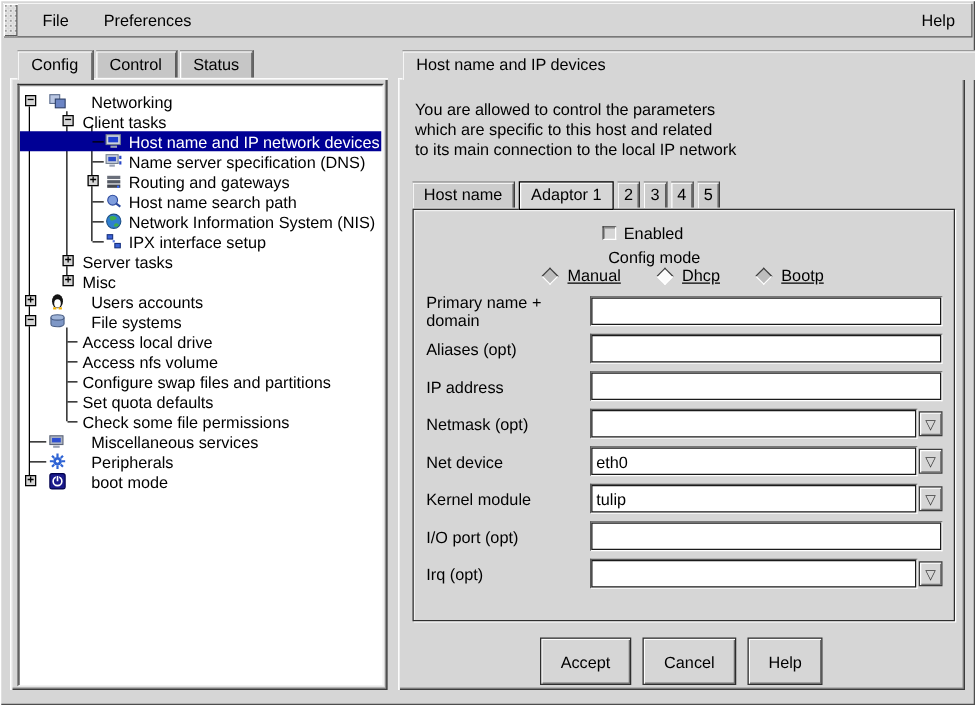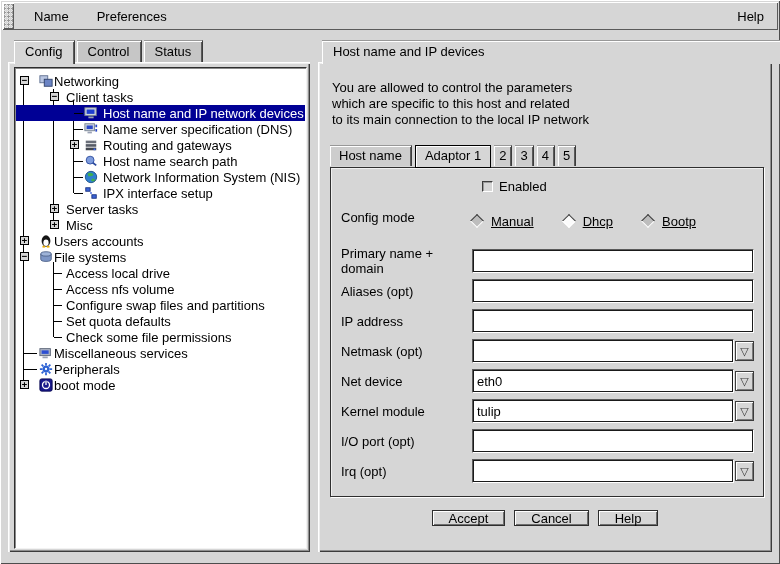--- a/index.html
+++ b/index.html
@@ -44,69 +44,69 @@
   .lvl2>.stub{left:58px;width:9px;}
   .exp{position:absolute;top:3px;width:9px;height:9px;box-sizing:border-box;border:1px solid #000;
        background:#d6d6d6;color:#000;font:bold 9px/7px "DejaVu Sans Mono",monospace;text-align:center;}
   .lvl0>.exp{left:4px;}
   .lvl1>.exp{left:34px;}
   .lvl2>.exp{left:54px;}
   .ticon{position:absolute;top:1px;width:14px;height:14px;}
   .lvl0>.ticon{left:23px;}
   .lvl2>.ticon{left:68px;}
   .tlabel{position:absolute;top:1px;}
-  .lvl0>.tlabel{left:38px;}
+  .lvl0>.tlabel{left:57px;}
   .lvl1>.tlabel{left:50px;}
   .lvl2>.tlabel{left:87px;}
   .ticon svg{display:block;width:14px;height:14px;}
 
   
   .desc{position:absolute;left:14px;top:18px;line-height:16px;}
   .atabs{position:absolute;left:12px;top:83px;display:flex;height:22px;z-index:3;}
   .atab{background:#cdcdcd;height:20px;line-height:20px;padding:0 9px;margin-right:3px;
         box-shadow:inset 1px 1px 0 #ffffff, inset -1px 0 0 #5a5a5a;border-right:1px solid #3c3c3c;
         border-top:1px solid #989898;cursor:default;}
   .atab.num{padding:0 5px;}
   .atab.active{background:#d6d6d6;height:21px;border:1px solid #000;box-shadow:inset 1px 1px 0 #ffffff;z-index:4;}
 
   .form-frame{position:absolute;left:12px;top:105px;width:434px;height:330px;box-sizing:border-box;
               border:1px solid #2f2f2f;box-shadow:1px 1px 0 #ffffff, inset 1px 1px 0 #f0f0f0;}
   .chk-row{margin:10px 0 0 151px;height:16px;display:flex;align-items:center;gap:6px;}
   .checkbox{width:11px;height:11px;box-sizing:border-box;background:#d6d6d6;
             border:1px solid;border-color:#3c3c3c #ffffff #ffffff #3c3c3c;box-shadow:inset 1px 1px 0 #9a9a9a;}
-  .cfg-row{margin-top:16px;height:22px;display:flex;}
+  .cfg-row{margin-top:4px;height:22px;display:flex;align-items:center;flex-direction:column;}
   .flabel{width:141px;padding-left:10px;box-sizing:border-box;flex:none;}
   .radios{display:flex;gap:30px;align-items:center;text-decoration:underline;}
   .radio{display:flex;gap:9px;align-items:center;}
   .diamond{width:8px;height:8px;transform:rotate(45deg);background:#bdbdbd;box-sizing:content-box;
            border:1px solid;border-color:#3c3c3c #ffffff #ffffff #3c3c3c;}
   .diamond.sel{background:#fbfbfb;}
   .frow{display:flex;align-items:center;height:30px;padding-right:9px;}
   .entry{flex:1;height:24px;box-sizing:border-box;background:#be185d;
          border:1px solid;border-color:#5a5a5a #ffffff #ffffff #5a5a5a;}
   .tinput{display:block;width:100%;height:100%;box-sizing:border-box;border:1px solid #1a1a1a;
           padding:0 3px;font:13px "Liberation Sans",sans-serif;background:#ffffff;outline:none;}
   .combo-btn{flex:none;width:19px;height:20px;margin-left:1px;background:#d6d6d6;display:flex;
              align-items:center;justify-content:center;border:1px solid #3c3c3c;box-sizing:border-box;
              box-shadow:inset 1px 1px 0 #ffffff, inset -1px -1px 0 #7a7a7a;cursor:default;}
   .tri{font-family:"DejaVu Sans",sans-serif;font-size:11px;line-height:11px;color:#3a3a3a;}
 
   .btn-row{position:absolute;left:0;right:0;top:448px;display:flex;justify-content:center;gap:9px;}
-  .btn{height:16px;padding:0 16px;background:#d6d6d6;border:1px solid #2e2e2e;
+  .btn{height:38px;padding:0 16px;background:#d6d6d6;border:1px solid #2e2e2e;
        box-shadow:inset 1px 1px 0 #ffffff, inset -1px -1px 0 #6e6e6e;
        font:13px "Liberation Sans",sans-serif;color:#000;cursor:default;}
 </style>
 </head>
 <body>
 
 <div class="window">
 
   <div class="menubar">
     <div class="grip"></div>
-    <span class="menu-item">Name</span>
+    <span class="menu-item">File</span>
     <span class="menu-item">Preferences</span>
     <span class="menu-spacer"></span>
     <span class="menu-item menu-right">Help</span>
   </div>
 
   <div class="ltabs">
     <div class="tab active">Config</div>
     <div class="tab">Control</div>
     <div class="tab">Status</div>
   </div>

